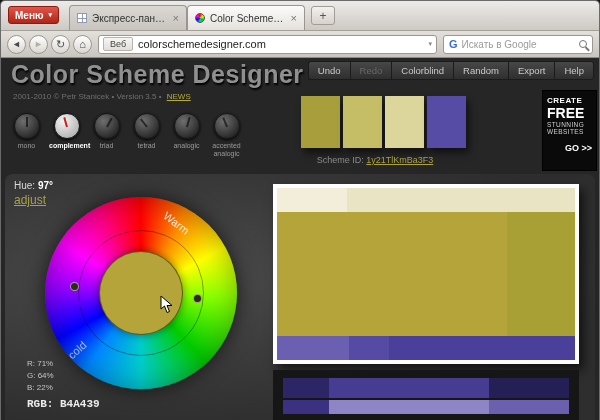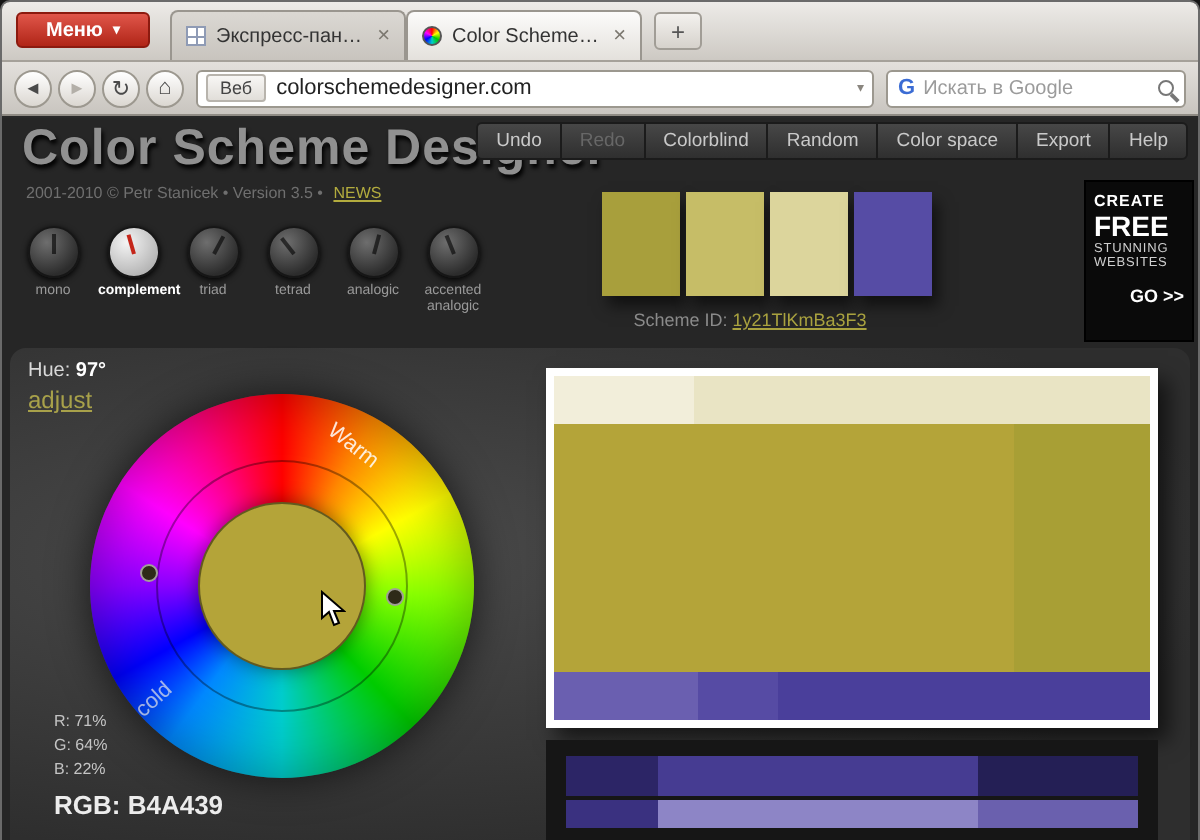--- a/index.html
+++ b/index.html
@@ -4,21 +4,21 @@
 <style>
   * { margin:0; padding:0; box-sizing:border-box; }
   body { background:#151515; font-family:"Liberation Sans", sans-serif; }
   .window { position:relative; width:600px; height:420px; background:#282828; overflow:hidden;
             border:1px solid #6a6a6a; border-bottom:none; border-radius:5px 5px 0 0; }
 
   
   .tabbar { position:absolute; top:0; left:0; right:0; height:30px;
             background:linear-gradient(#edebe8,#cdc9c3); display:flex; align-items:flex-end; padding:0 4px;
             border-bottom:1px solid #a5a19a; }
-  .menu-btn { align-self:flex-start; margin:5px 10px 0 3px; height:18px; padding:0 14px; display:flex; align-items:center; gap:5px;
+  .menu-btn { align-self:flex-start; margin:5px 10px 0 3px; height:18px; padding:0 6px; display:flex; align-items:center; gap:5px;
               background:linear-gradient(#e0564a,#b02517); border:1px solid #8c1a0f; border-radius:3px;
               color:#fff; font-size:10px; font-weight:bold; cursor:default; }
   .menu-btn .arr { font-size:7px; }
   .tab { height:25px; display:flex; align-items:center; gap:5px; padding:0 7px; width:118px;
          border:1px solid #9a968f; border-bottom:none; border-radius:4px 4px 0 0; font-size:10px; color:#333; }
   .tab.inactive { background:linear-gradient(#dbd8d3,#c8c4be); }
   .tab.active { background:linear-gradient(#fcfbfa,#e4e1dc); }
   .tab-label { white-space:nowrap; overflow:hidden; text-overflow:ellipsis; flex:1; }
   .tab-close { color:#7c7870; font-size:11px; line-height:1; }
   .fav-grid { width:10px; height:10px; border:1px solid #8f9bb5; background:#fff; position:relative; flex:none; }
@@ -111,21 +111,21 @@
                  border:1px solid rgba(0,0,0,.45); box-shadow:0 0 10px rgba(0,0,0,.45); }
   .marker { position:absolute; width:9px; height:9px; border-radius:50%; background:#2e2a18;
             border:1px solid rgba(255,255,255,.55); }
   .marker.m1 { left:25px; top:85px; }
   .marker.m2 { left:148px; top:97px; }
   .warm-label { position:absolute; left:117px; top:20px; transform:rotate(38deg); font-size:11px; color:rgba(255,255,255,.85); }
   .cold-label { position:absolute; left:22px; top:147px; transform:rotate(-42deg); font-size:11px; color:rgba(230,230,230,.7); }
   .cursor { position:absolute; left:155px; top:121px; }
 
   .rgb-block { position:absolute; left:22px; bottom:8px; font-size:8px; color:#c4c4c4; line-height:1.5; }
-  .rgb-hex { font-size:13px; color:#ececec; font-weight:bold; margin-top:2px; }
+  .rgb-hex { font-size:11px; color:#ececec; font-weight:bold; margin-top:2px;font-family:Liberation Mono, monospace; }
 
   .preview-light { position:absolute; left:268px; top:10px; width:306px; height:180px; background:#fff;
                    padding:4px; box-shadow:5px 6px 10px rgba(0,0,0,.6); }
   .pl-inner { position:relative; width:298px; height:172px; }
   .pl-inner div { position:absolute; }
   .pb-base { inset:0; }
   .pb-header { left:0; top:0; width:298px; height:24px; }
   .pb-header-left { left:0; top:0; width:70px; height:24px; }
   .pb-right { left:230px; top:24px; width:68px; height:124px; }
   .pb-footer { left:0; top:148px; width:298px; height:24px; }
@@ -187,21 +187,20 @@
     <div class="site-sub">
       <span>2001-2010 © Petr Stanicek  •  Version 3.5  •</span>
       <span class="news-link">NEWS</span>
     </div>
 
     <div class="top-menu">
       <div class="menu-item">Undo</div>
       <div class="menu-item disabled">Redo</div>
       <div class="menu-item">Colorblind</div>
       <div class="menu-item">Random</div>
-      <div class="menu-item">Color space</div>
       <div class="menu-item">Export</div>
       <div class="menu-item">Help</div>
     </div>
 
     <div class="modes">
       <div class="mode">
         <div class="dial">
             <span class="needle"></span>
           </div>
         <div class="mode-label">mono</div>

